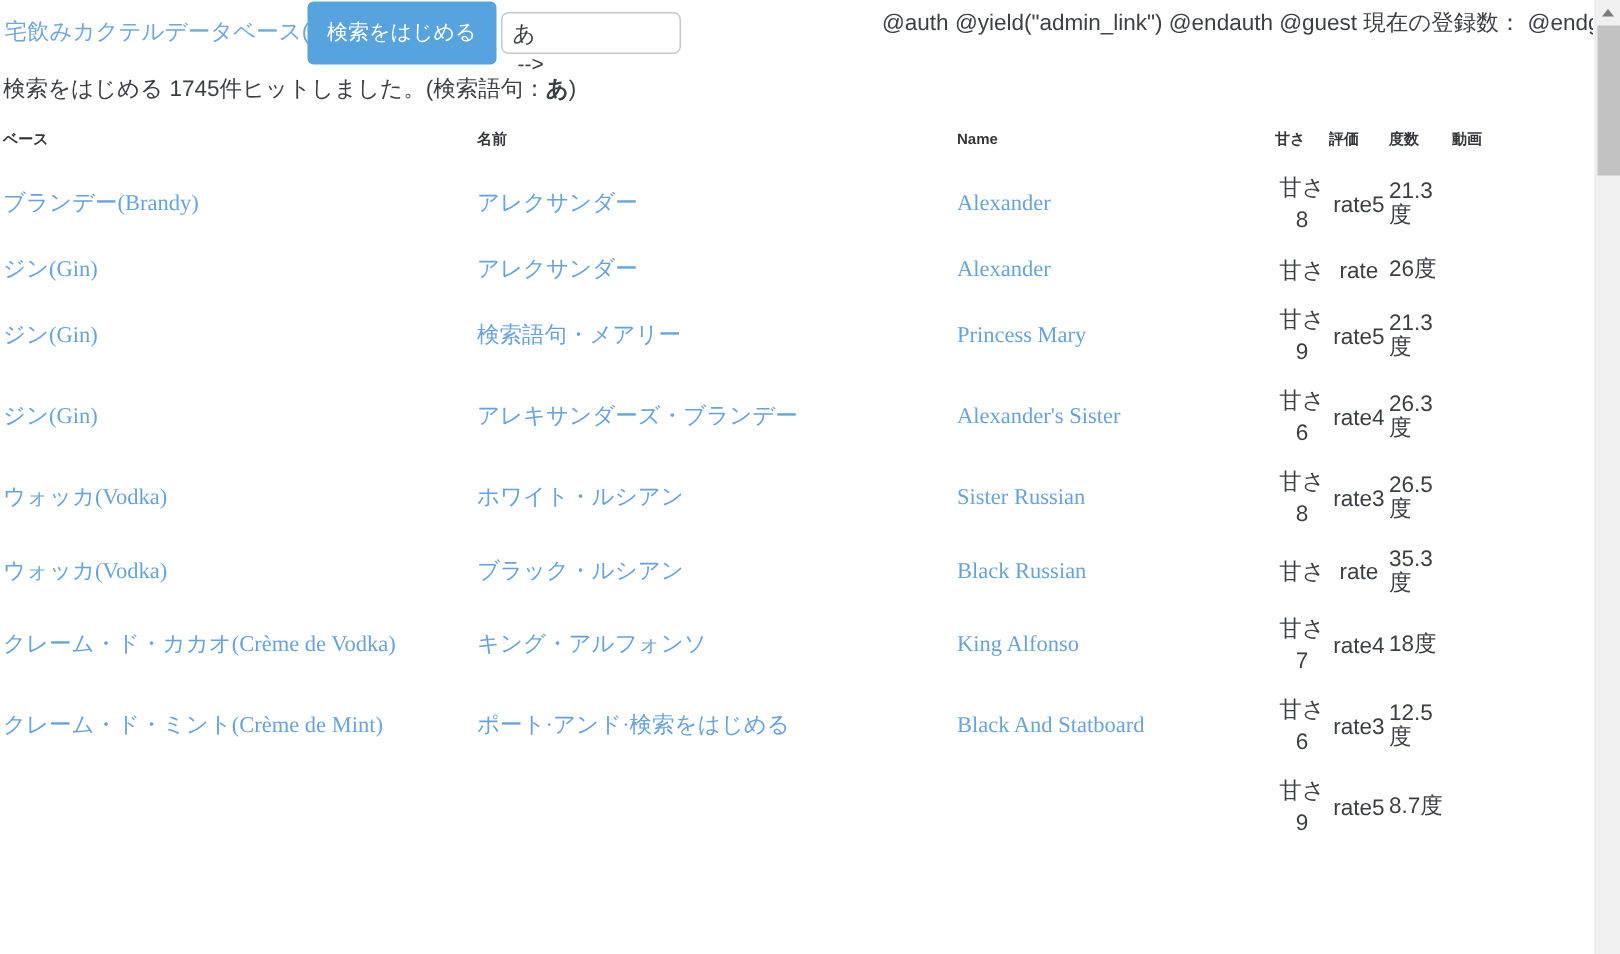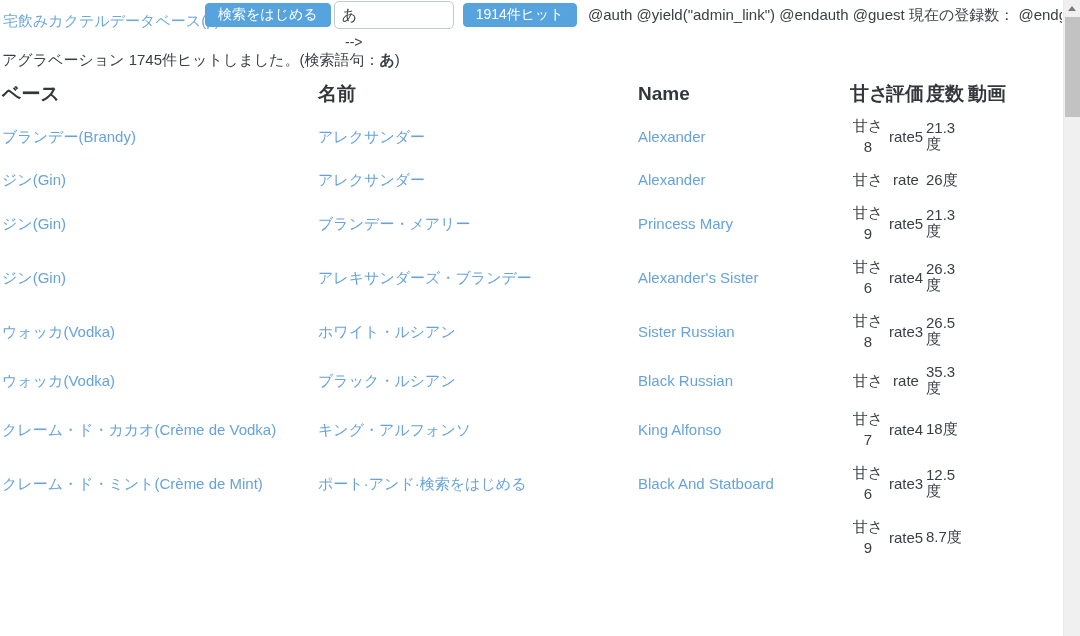--- a/index.html
+++ b/index.html
@@ -12,21 +12,21 @@
 
   
   .topbar { position:relative; height:50px; }
   .site-title {
     position:absolute; left:3px; top:12px;
     color:#6ea7db; font-size:15px; white-space:nowrap;
   }
   .search-area { position:absolute; left:205px; top:1px; display:flex; align-items:center; }
   .btn {
     background:#57a3de; color:#ffffff; border:1px solid #57a3de;
-    border-radius:4px; font-size:14px; height:24px; padding:2px 12px;
+    border-radius:4px; font-size:14px; height:42px; padding:2px 12px;
     font-family:inherit; cursor:pointer; white-space:nowrap;
   }
   .search-input {
     width:120px; height:28px; margin-left:3px; margin-right:9px;
     border:1px solid #c3c9cf; border-radius:5px; padding:2px 7px;
     font-size:15px; color:#3a3f44; font-family:inherit; background:#fff;
   }
   .template-text {
     position:absolute; left:588px; top:6px; width:474px;
     color:#3c4046; font-size:15px; white-space:nowrap; overflow:hidden;
@@ -38,26 +38,26 @@
   .results-heading { margin-top:2px; line-height:19px; }
   .summary { line-height:19px; }
   .summary b { font-weight:bold; }
 
   
   table { border-collapse:collapse; table-layout:fixed; margin-top:9px; width:1002px; }
   col.c0{width:316px} col.c1{width:320px} col.c2{width:212px}
   col.c3{width:36px}  col.c4{width:40px}  col.c5{width:42px} col.c6{width:36px}
   th {
     text-align:left; font-weight:bold; color:#33373b;
-    padding:6px 0; line-height:19px; font-size:19px; white-space:nowrap;
+    padding:6px 0; line-height:19px; font-size:10px; white-space:nowrap;
   }
   td { padding:6px 0; vertical-align:middle; line-height:21px; }
   td.center { text-align:center; }
   td.abv { line-height:16px; word-break:normal; }
-  a.cell-link { color:#67a3da; }
+  a.cell-link { color:#67a3da;font-family:Liberation Serif, serif; }
 
   
   .scrollbar {
     position:absolute; top:0; right:0; width:17px; height:636px;
     background:#f0f0f0; border-left:1px solid #e7ecf4;
   }
   .scroll-up {
     height:17px; display:flex; align-items:center; justify-content:center;
     cursor:pointer;
   }
@@ -71,28 +71,27 @@
   }
 </style>
 </head>
 <body>
 
 <div class="topbar">
   <a class="site-title">宅飲みカクテルデータベース(β)</a>
   <div class="search-area">
     <button class="btn">検索をはじめる</button>
     <input class="search-input" type="text" value="あ" style="">
-    <button class="btn">1914件ヒット</button>
   </div>
   <div class="template-text">@auth @yield("admin_link") @endauth @guest 現在の登録数： @endguest</div>
   <div class="comment-text">--&gt;</div>
 </div>
 
 <div class="results">
-  <div class="summary"><span>アグラベーション 1745件ヒットしました。(検索語句：</span><b>あ</b><span>)</span></div>
+  <div class="summary"><span>検索をはじめる 1745件ヒットしました。(検索語句：</span><b>あ</b><span>)</span></div>
 
   <table>
     <colgroup>
       <col class="c0">
         <col class="c1">
         <col class="c2">
         <col class="c3">
         <col class="c4">
         <col class="c5">
         <col class="c6">
@@ -122,21 +121,21 @@
           <td><a class="cell-link">ジン(Gin)</a></td>
           <td><a class="cell-link">アレクサンダー</a></td>
           <td><a class="cell-link">Alexander</a></td>
           <td class="center">甘さ</td>
           <td class="center">rate</td>
           <td class="abv">26度</td>
           <td></td>
         </tr>
         <tr>
           <td><a class="cell-link">ジン(Gin)</a></td>
-          <td><a class="cell-link">ブランデー・メアリー</a></td>
+          <td><a class="cell-link">検索語句・メアリー</a></td>
           <td><a class="cell-link">Princess Mary</a></td>
           <td class="center">甘さ9</td>
           <td class="center">rate5</td>
           <td class="abv">21.3度</td>
           <td></td>
         </tr>
         <tr>
           <td><a class="cell-link">ジン(Gin)</a></td>
           <td><a class="cell-link">アレキサンダーズ・ブランデー</a></td>
           <td><a class="cell-link">Alexander's Sister</a></td>

